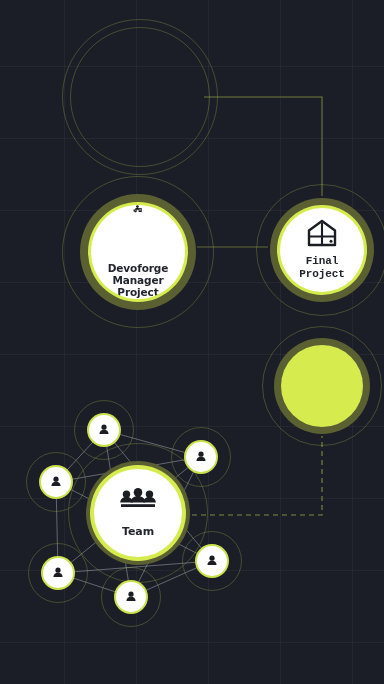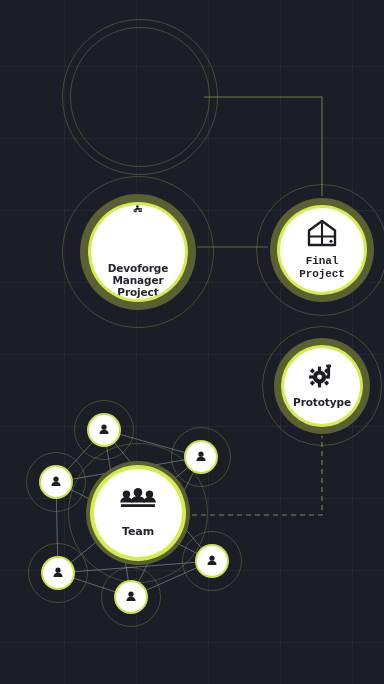--- a/index.html
+++ b/index.html
@@ -153,39 +153,20 @@
       </svg>
       <div class="nodelabel" style="font-size:11px;margin-top:8px;font-family:Liberation Mono, monospace;">
         <div>Final</div>
         <div>Project</div>
       </div>
     </div>
   </div>
 
   <div class="bignode" style="left:274px;top:338px;width:96px;height:96px;">
     <div class="limering" style="left:7px;top:7px;width:82px;height:82px;"></div>
-    <div class="face" style="left:10px;top:10px;width:76px;height:76px;">
-      <svg class="icon" width="30" height="26" viewBox="0 0 30 26">
-        <g fill="#1b1d23" transform="translate(12.5,13)">
-          <circle cx="0" cy="0" r="6.6"></circle>
-          <rect x="-1.6" y="-10.4" width="3.2" height="4.4"></rect>
-          <rect x="-1.6" y="6.0" width="3.2" height="4.4"></rect>
-          <rect x="-10.4" y="-1.6" width="4.4" height="3.2"></rect>
-          <rect x="6.0" y="-1.6" width="4.4" height="3.2"></rect>
-          <rect x="-8.9" y="-7.9" width="3.6" height="3.6" transform="rotate(45 -7.1 -6.1)"></rect>
-          <rect x="5.3" y="4.3" width="3.6" height="3.6" transform="rotate(45 7.1 6.1)"></rect>
-          <rect x="5.3" y="-7.9" width="3.6" height="3.6" transform="rotate(-45 7.1 -6.1)"></rect>
-          <rect x="-8.9" y="4.3" width="3.6" height="3.6" transform="rotate(-45 -7.1 6.1)"></rect>
-        </g>
-        <circle cx="12.5" cy="13" r="2.4" fill="#fff"></circle>
-        <rect x="20.2" y="1.2" width="2.9" height="11.5" rx="1.2" fill="#1b1d23"></rect>
-        <rect x="19.2" y="0.4" width="4.9" height="3.2" rx="1" fill="#1b1d23"></rect>
-      </svg>
-      <div class="nodelabel" style="font-size:10.5px;margin-top:7px;">Prototype</div>
-    </div>
   </div>
 
   <div class="bignode" style="left:86px;top:461px;width:104px;height:104px;">
     <div class="limering" style="left:4px;top:4px;width:96px;height:96px;"></div>
     <div class="face" style="left:8px;top:8px;width:88px;height:88px;">
       <svg class="icon" width="40" height="24" viewBox="0 0 40 24">
         <circle cx="8.5" cy="6.2" r="3.7" fill="#1b1d23"></circle>
         <path d="M2.2 14.6c0-3.7 2.8-5.7 6.3-5.7s6.3 2 6.3 5.7z" fill="#1b1d23"></path>
         <circle cx="31.5" cy="6.2" r="3.7" fill="#1b1d23"></circle>
         <path d="M25.2 14.6c0-3.7 2.8-5.7 6.3-5.7s6.3 2 6.3 5.7z" fill="#1b1d23"></path>

